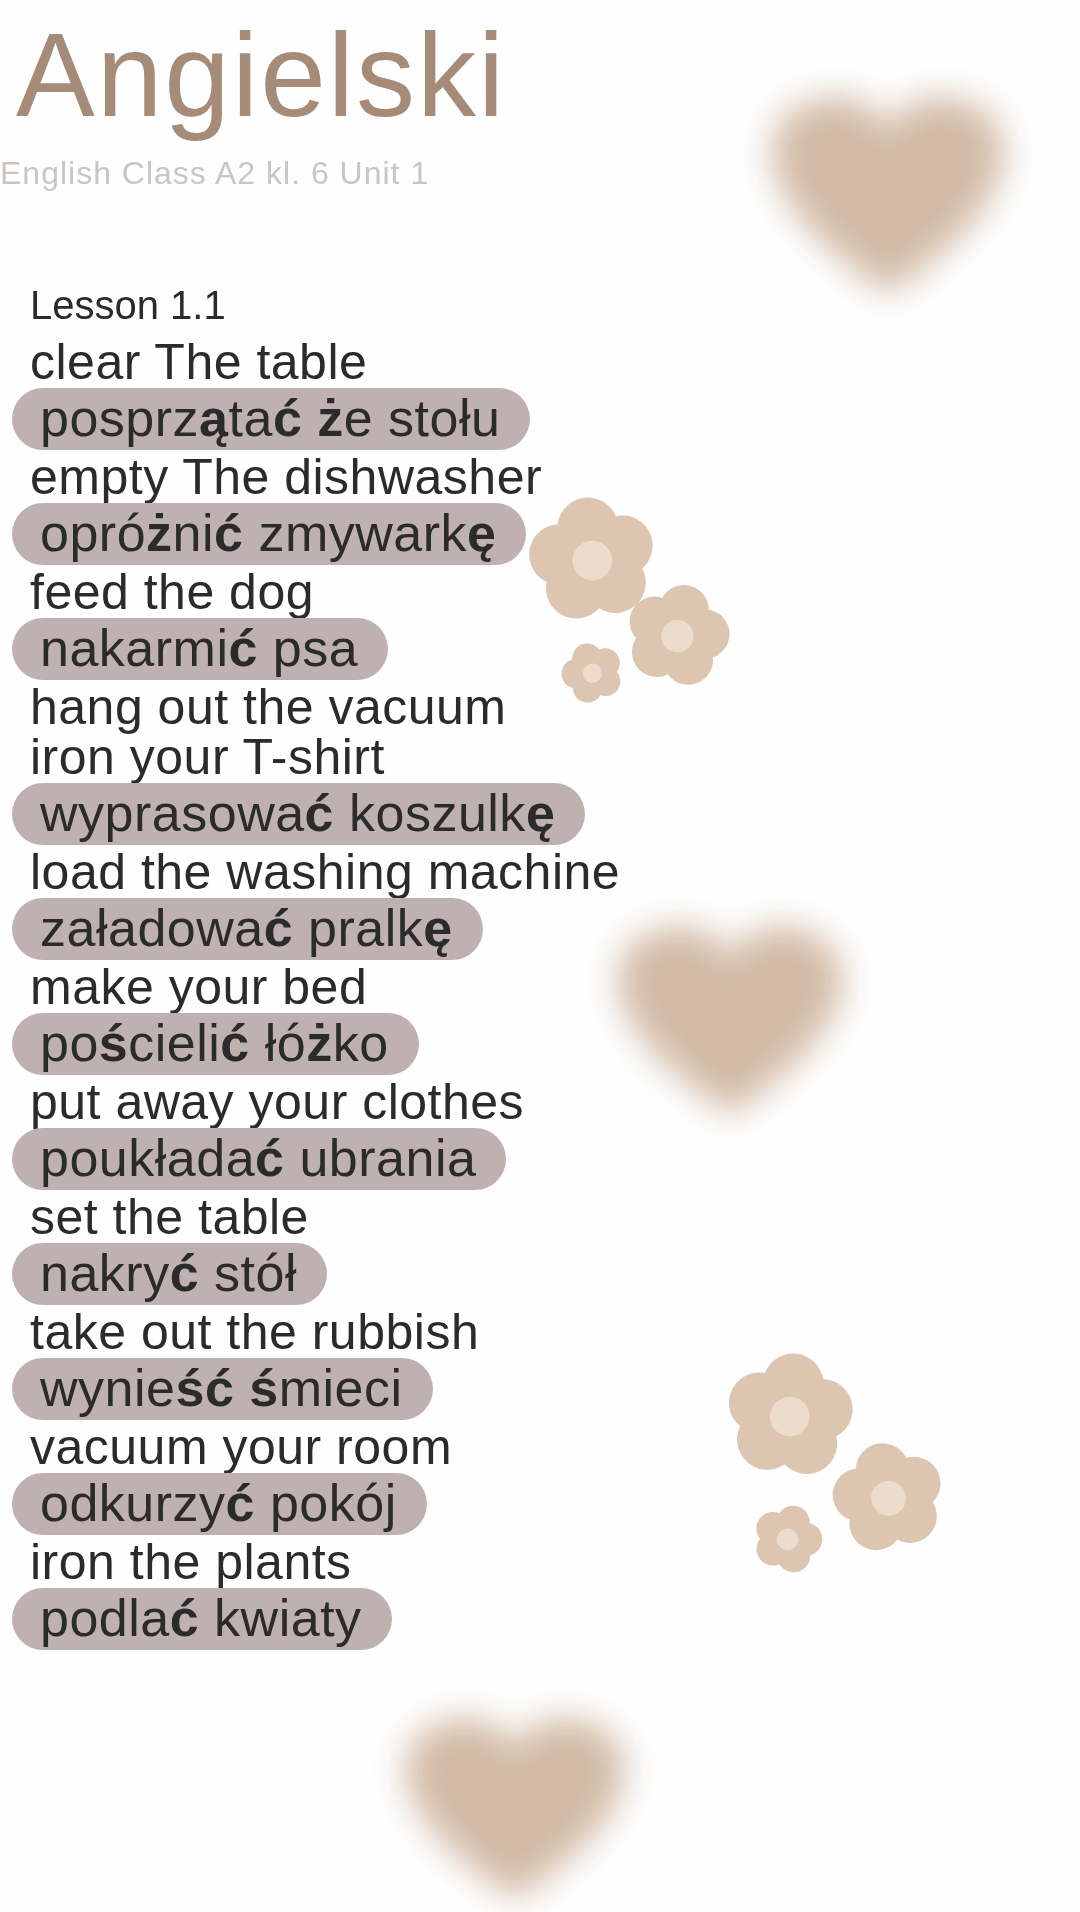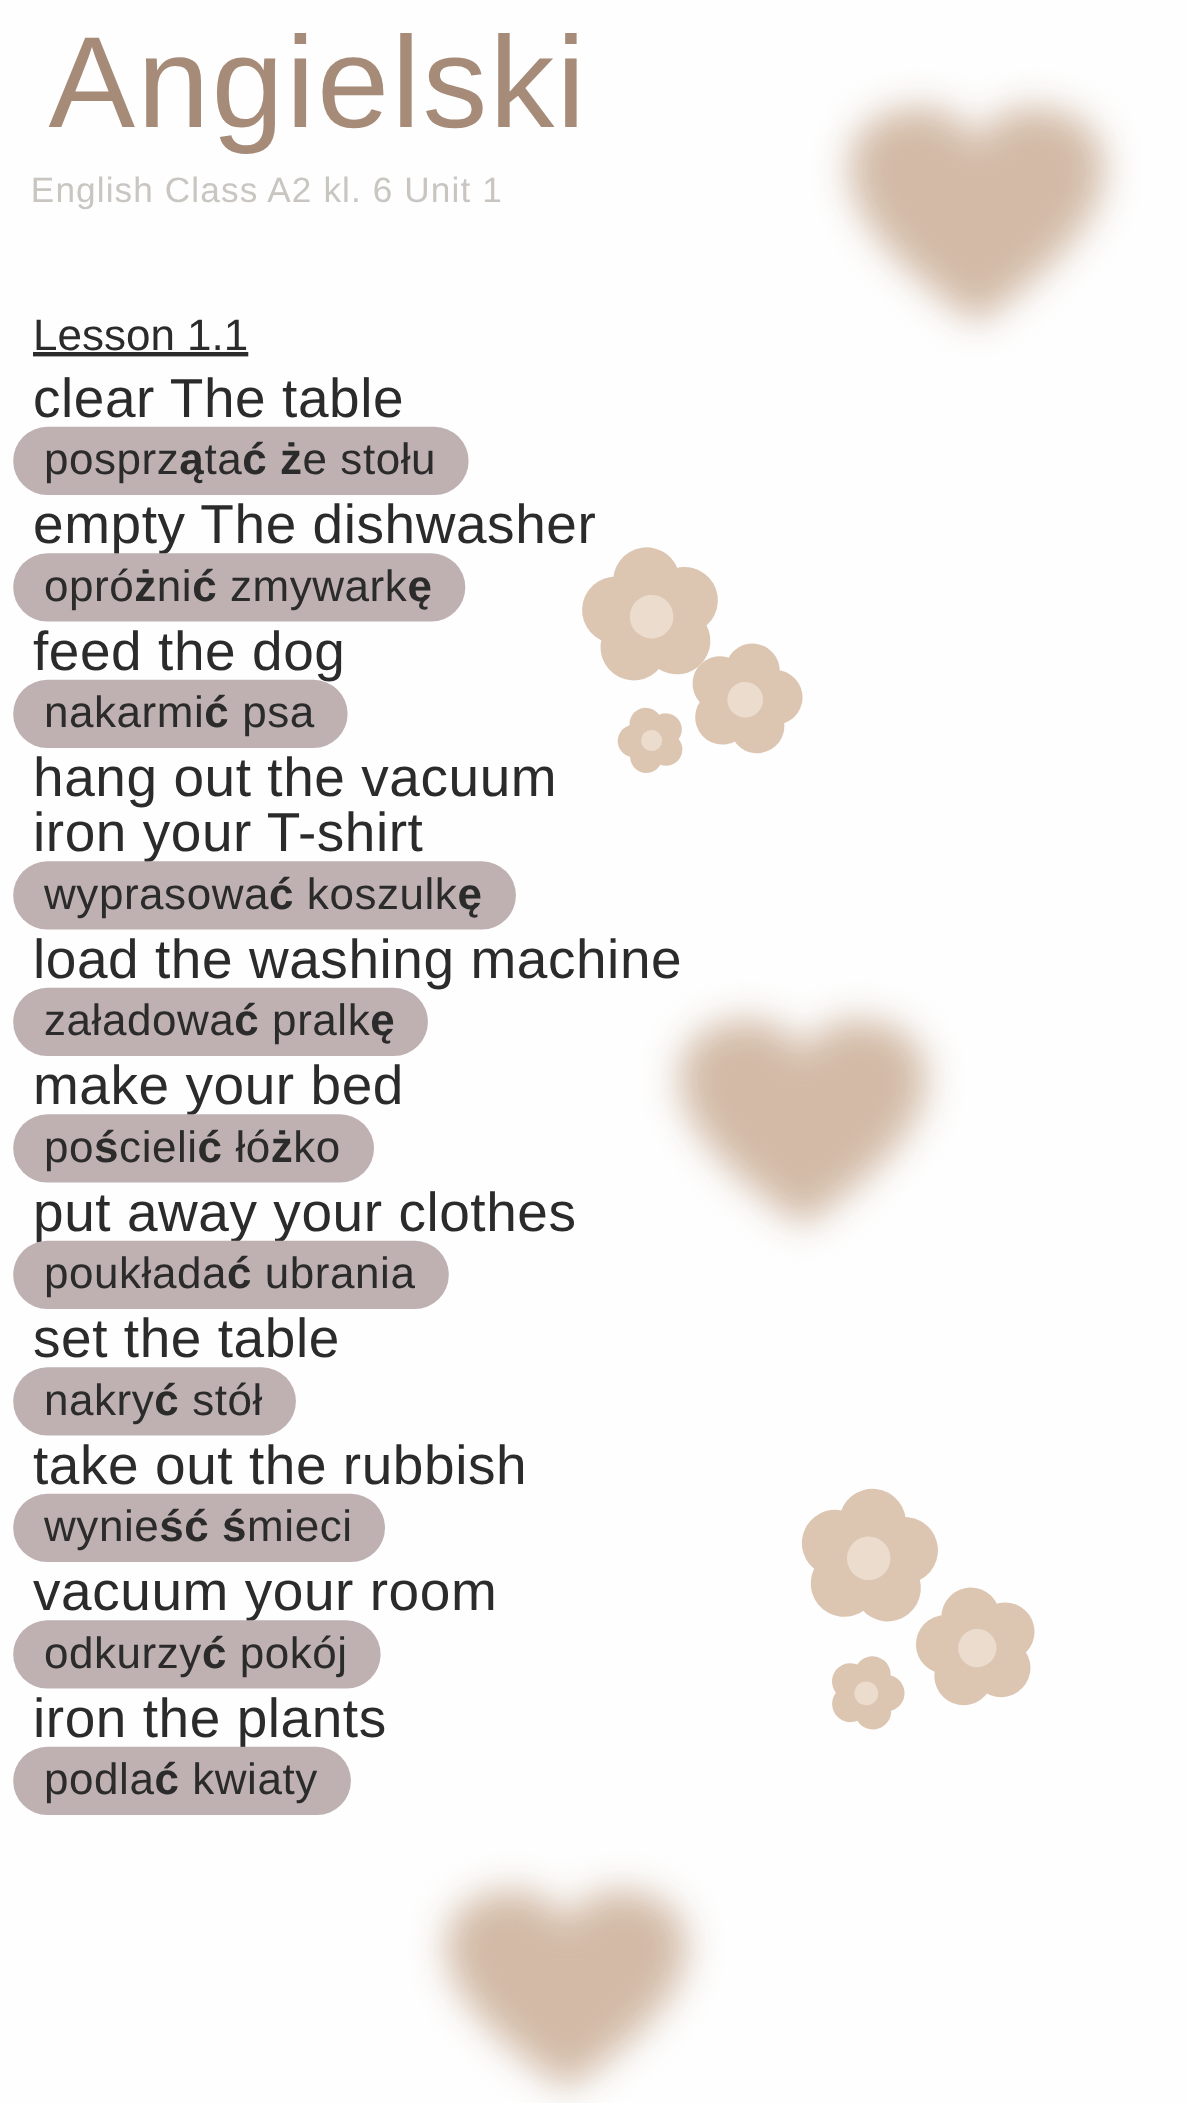--- a/index.html
+++ b/index.html
@@ -11,47 +11,47 @@
     overflow:hidden;
     font-family:"Liberation Sans", sans-serif;
     color:var(--text, #2b2b2b);
   }
   .decor { position:absolute; pointer-events:none; z-index:0; }
   .heart-wrap { filter:blur(17px); opacity:.95; }
   .heart-wrap svg { width:100%; height:100%; overflow:visible; }
   .flower { position:absolute; }
   .flower svg { width:100%; height:100%; overflow:visible; }
 
-  .header { position:absolute; left:44px; top:2px; z-index:2; }
+  .header { position:absolute; left:16px; top:2px; z-index:2; }
   .title {
     font-size:118px;
     font-weight:400;
     letter-spacing:2px;
     line-height:1.25;
     color:var(--title, #a68c78);
   }
   .subtitle {
     font-size:32px;
     letter-spacing:1px;
     margin-left:-16px;
     margin-top:5px;
     color:var(--subtitle, #c9c5c1);
   }
 
   .list { position:absolute; left:30px; top:282px; z-index:2; }
-  .lesson { font-size:40px; line-height:46px; margin-bottom:12px;text-decoration:underline; }
+  .lesson { font-size:40px; line-height:46px; margin-bottom:12px; }
   .row { margin:0; }
   .en { font-size:50px; line-height:45px; margin:5px 0 3px; letter-spacing:.5px; }
   .pill-line { margin:0 0 2px -18px; }
   .pill {
     display:inline-block;
     background:var(--highlight, #bfb1b1);
     border-radius:36px;
     padding:8px 30px 10px 28px;
-    font-size:40px;
+    font-size:52px;
     line-height:44px;
     letter-spacing:.5px;
   }
   .pl b { font-weight:700; }
 
   
   .heart-1 { left:762px; top:88px;   width:252px; height:218px; }
   .heart-2 { left:608px; top:918px;  width:244px; height:208px; }
   .heart-3 { left:396px; top:1710px; width:238px; height:200px; }
 

